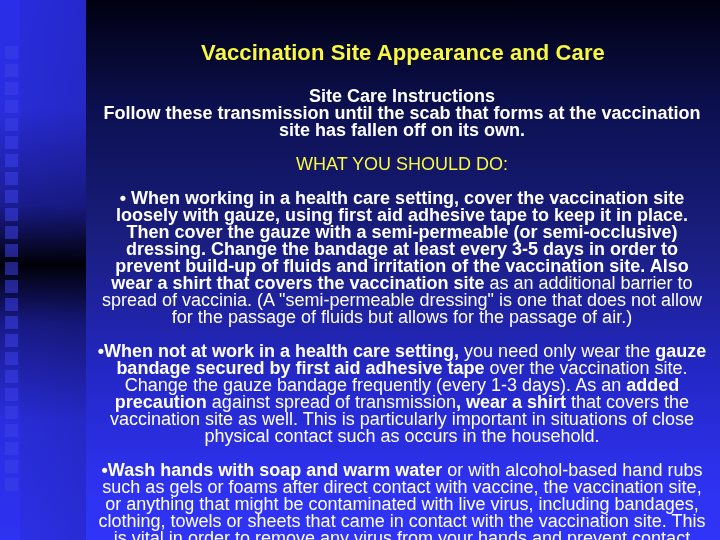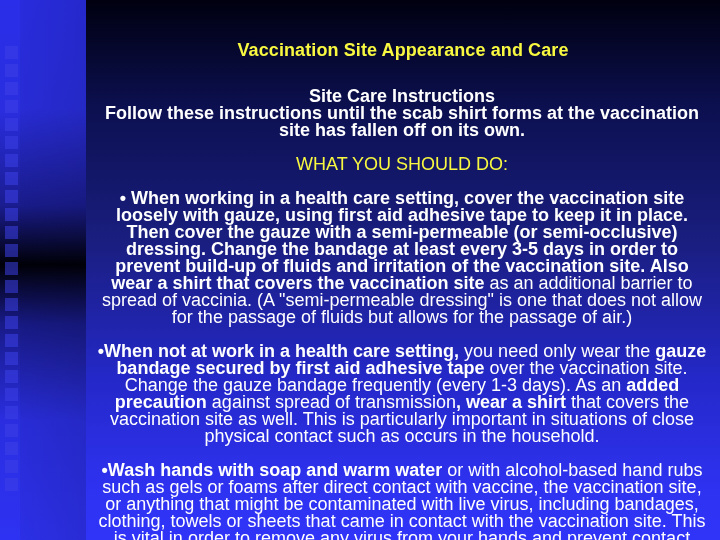--- a/index.html
+++ b/index.html
@@ -43,21 +43,21 @@
       background: linear-gradient(to right, rgba(0,0,0,0.05), rgba(0,0,0,0.12));
     }
     .title {
       position: absolute;
       left: 86px;
       width: 634px;
       top: 40px;
       text-align: center;
       color: #f8f840;
       font-weight: bold;
-      font-size: 18px;
+      font-size: 22px;
       letter-spacing: 0.1px;
     }
     .content {
       position: absolute;
       left: 97px;
       top: 88px;
       width: 610px;
       color: #ffffff;
       font-size: 18px;
       line-height: 17px;
@@ -112,21 +112,21 @@
     <div class="sq"></div>
     <div class="sq"></div>
     <div class="sq"></div>
   </div>
 </div>
 
 <div class="title">Vaccination Site Appearance and Care</div>
 
 <div class="content">
   <p class="intro-head">Site Care Instructions</p>
-  <p class="intro-body">Follow these instructions until the scab shirt forms at the vaccination site has fallen off on its own.</p>
+  <p class="intro-body">Follow these transmission until the scab that forms at the vaccination site has fallen off on its own.</p>
   <p class="section-head">WHAT YOU SHOULD DO:</p>
 
   <p class="bullet">
     <span class="b">• When working in a health care setting, cover the vaccination site loosely with gauze, using first aid   adhesive tape to keep it in place. Then cover the gauze with a semi-permeable (or semi-occlusive) dressing. Change the bandage at least every 3-5 days in order to prevent build-up of fluids and irritation of the vaccination site. Also wear a shirt that covers the vaccination site</span><span> as an additional barrier to spread of vaccinia. (A "semi-permeable dressing" is one that does not allow for the passage of fluids but allows for the passage of air.)</span>
   </p>
 
   <p class="bullet">
     <span class="b">•When not at work in a health care setting,</span><span> you need only wear the </span><span class="b">gauze bandage secured by first aid adhesive tape</span><span> over the vaccination site. Change the gauze bandage frequently (every 1-3 days).  As an </span><span class="b">added precaution</span><span> against spread of transmission</span><span class="b">, wear a shirt</span><span> that covers the vaccination site as well. This is particularly important in situations of close physical contact such as occurs in the household.</span>
   </p>
 

